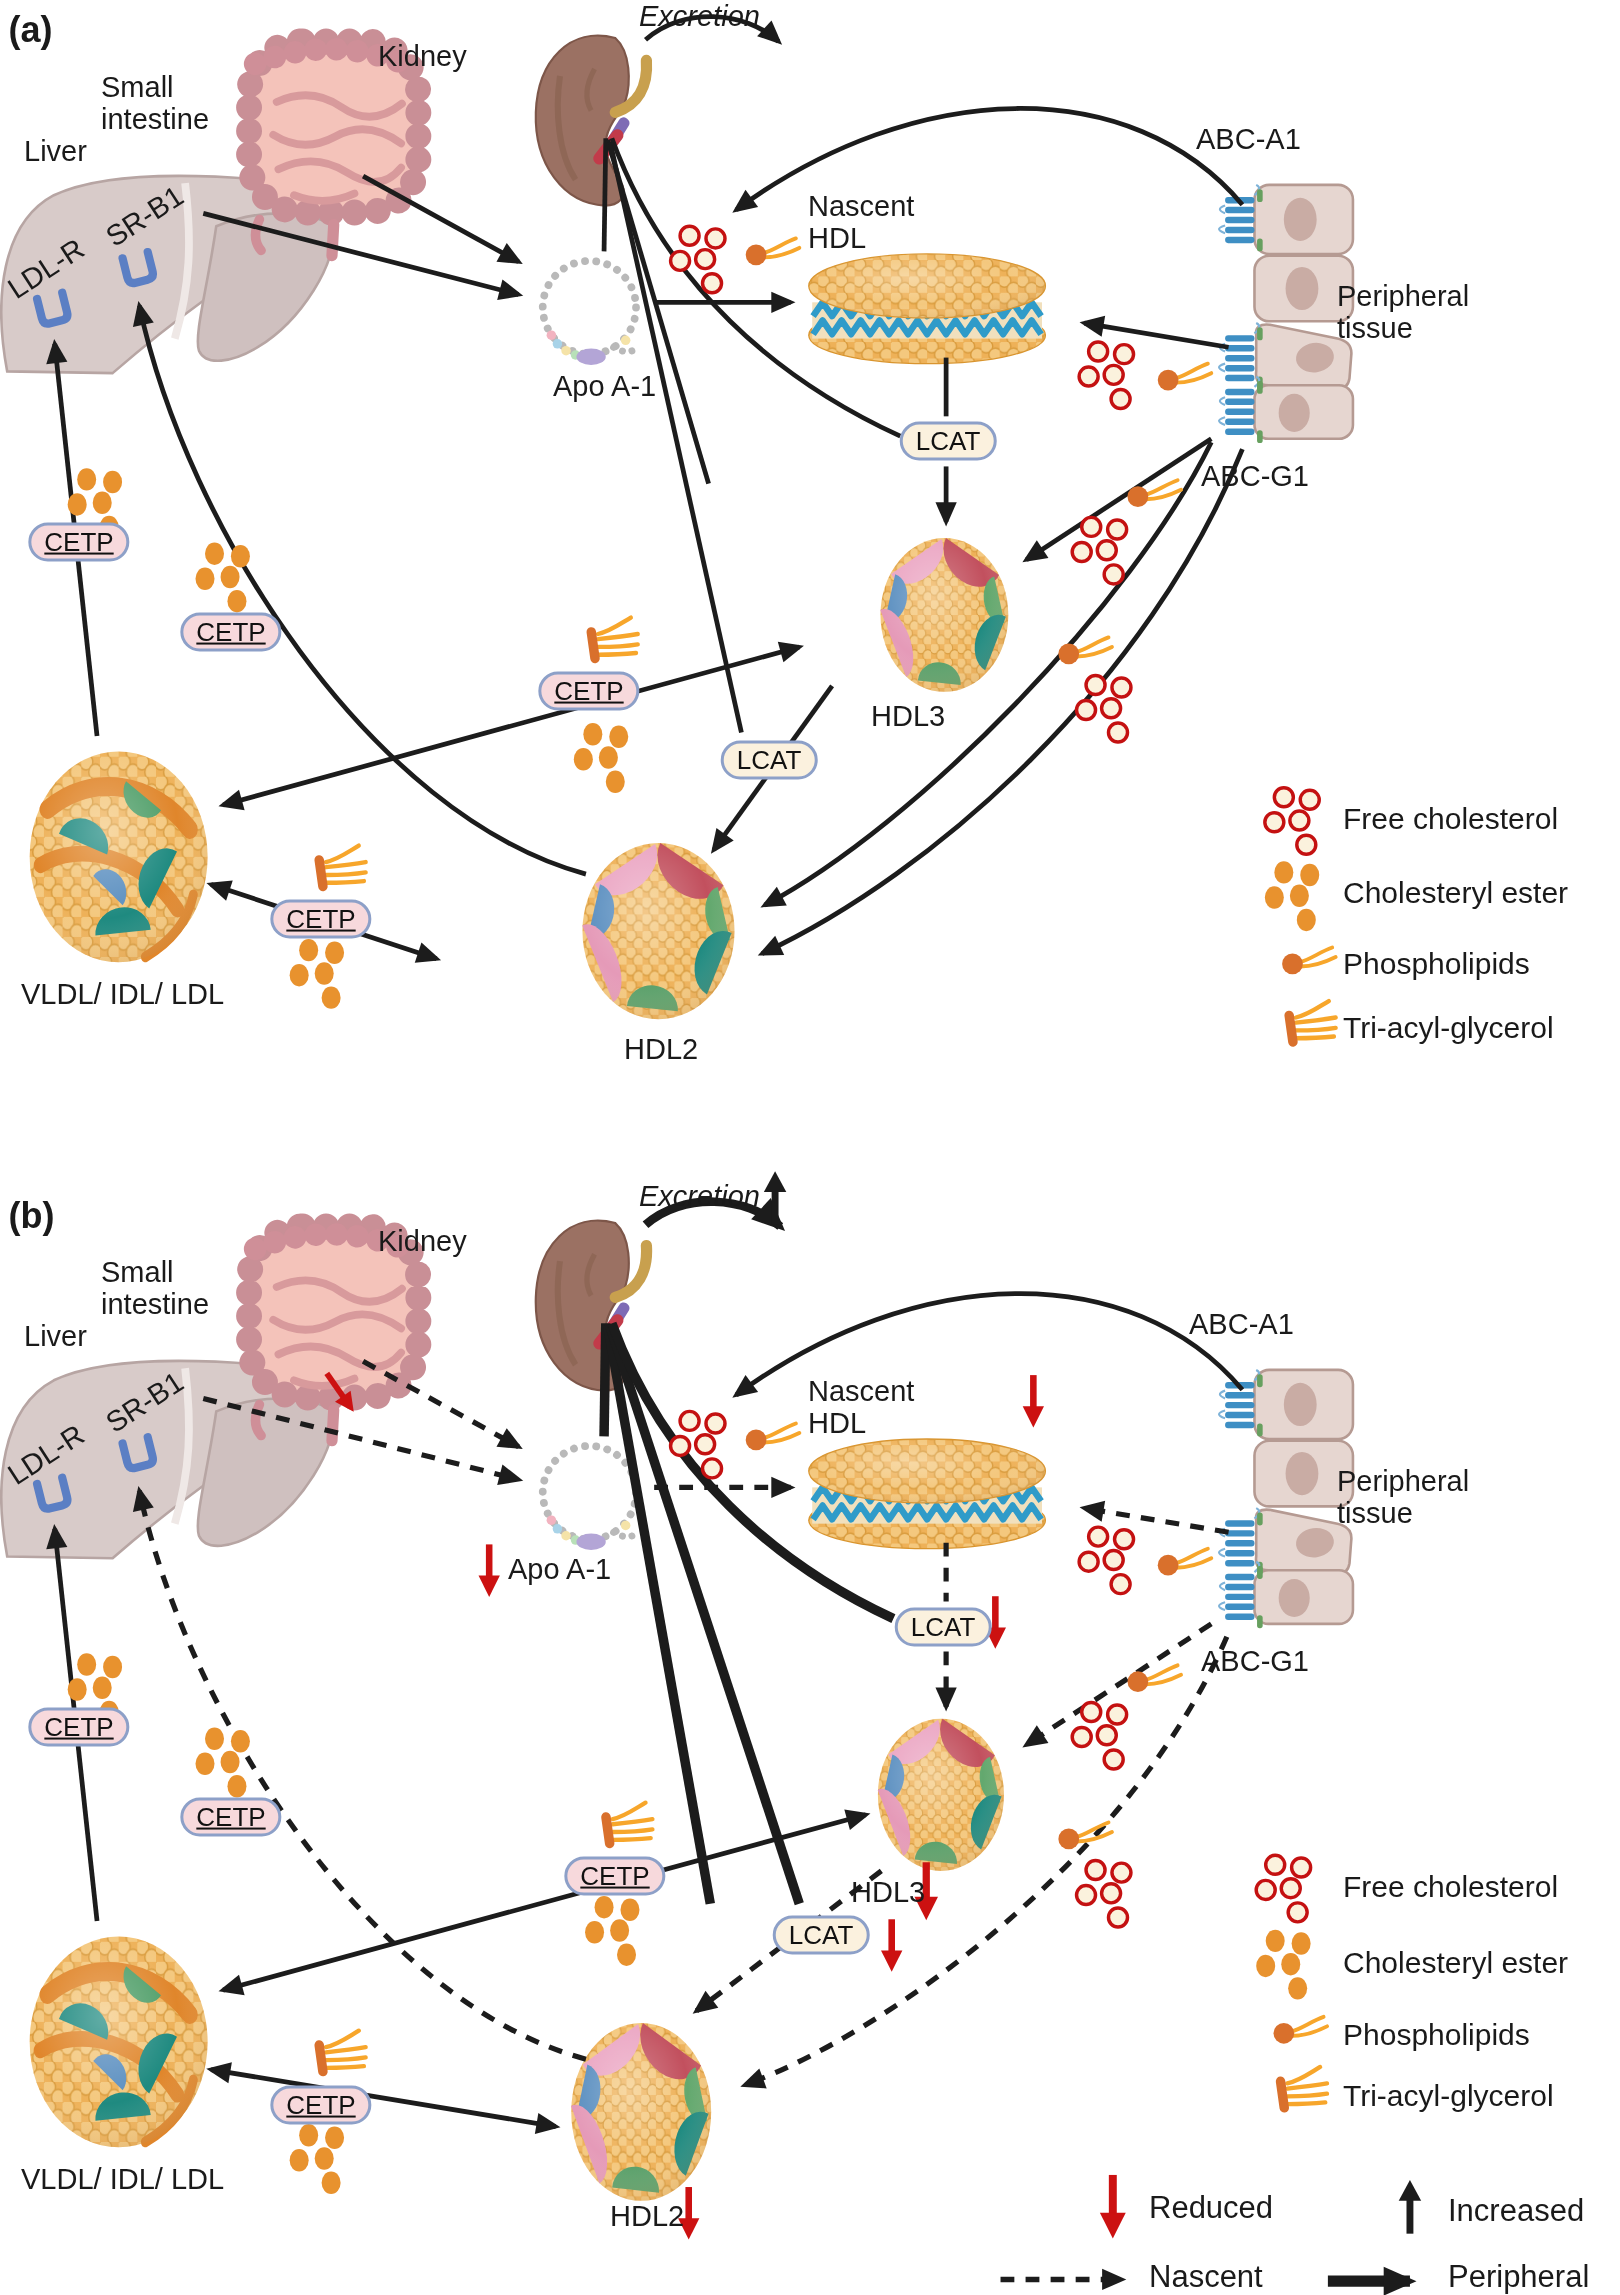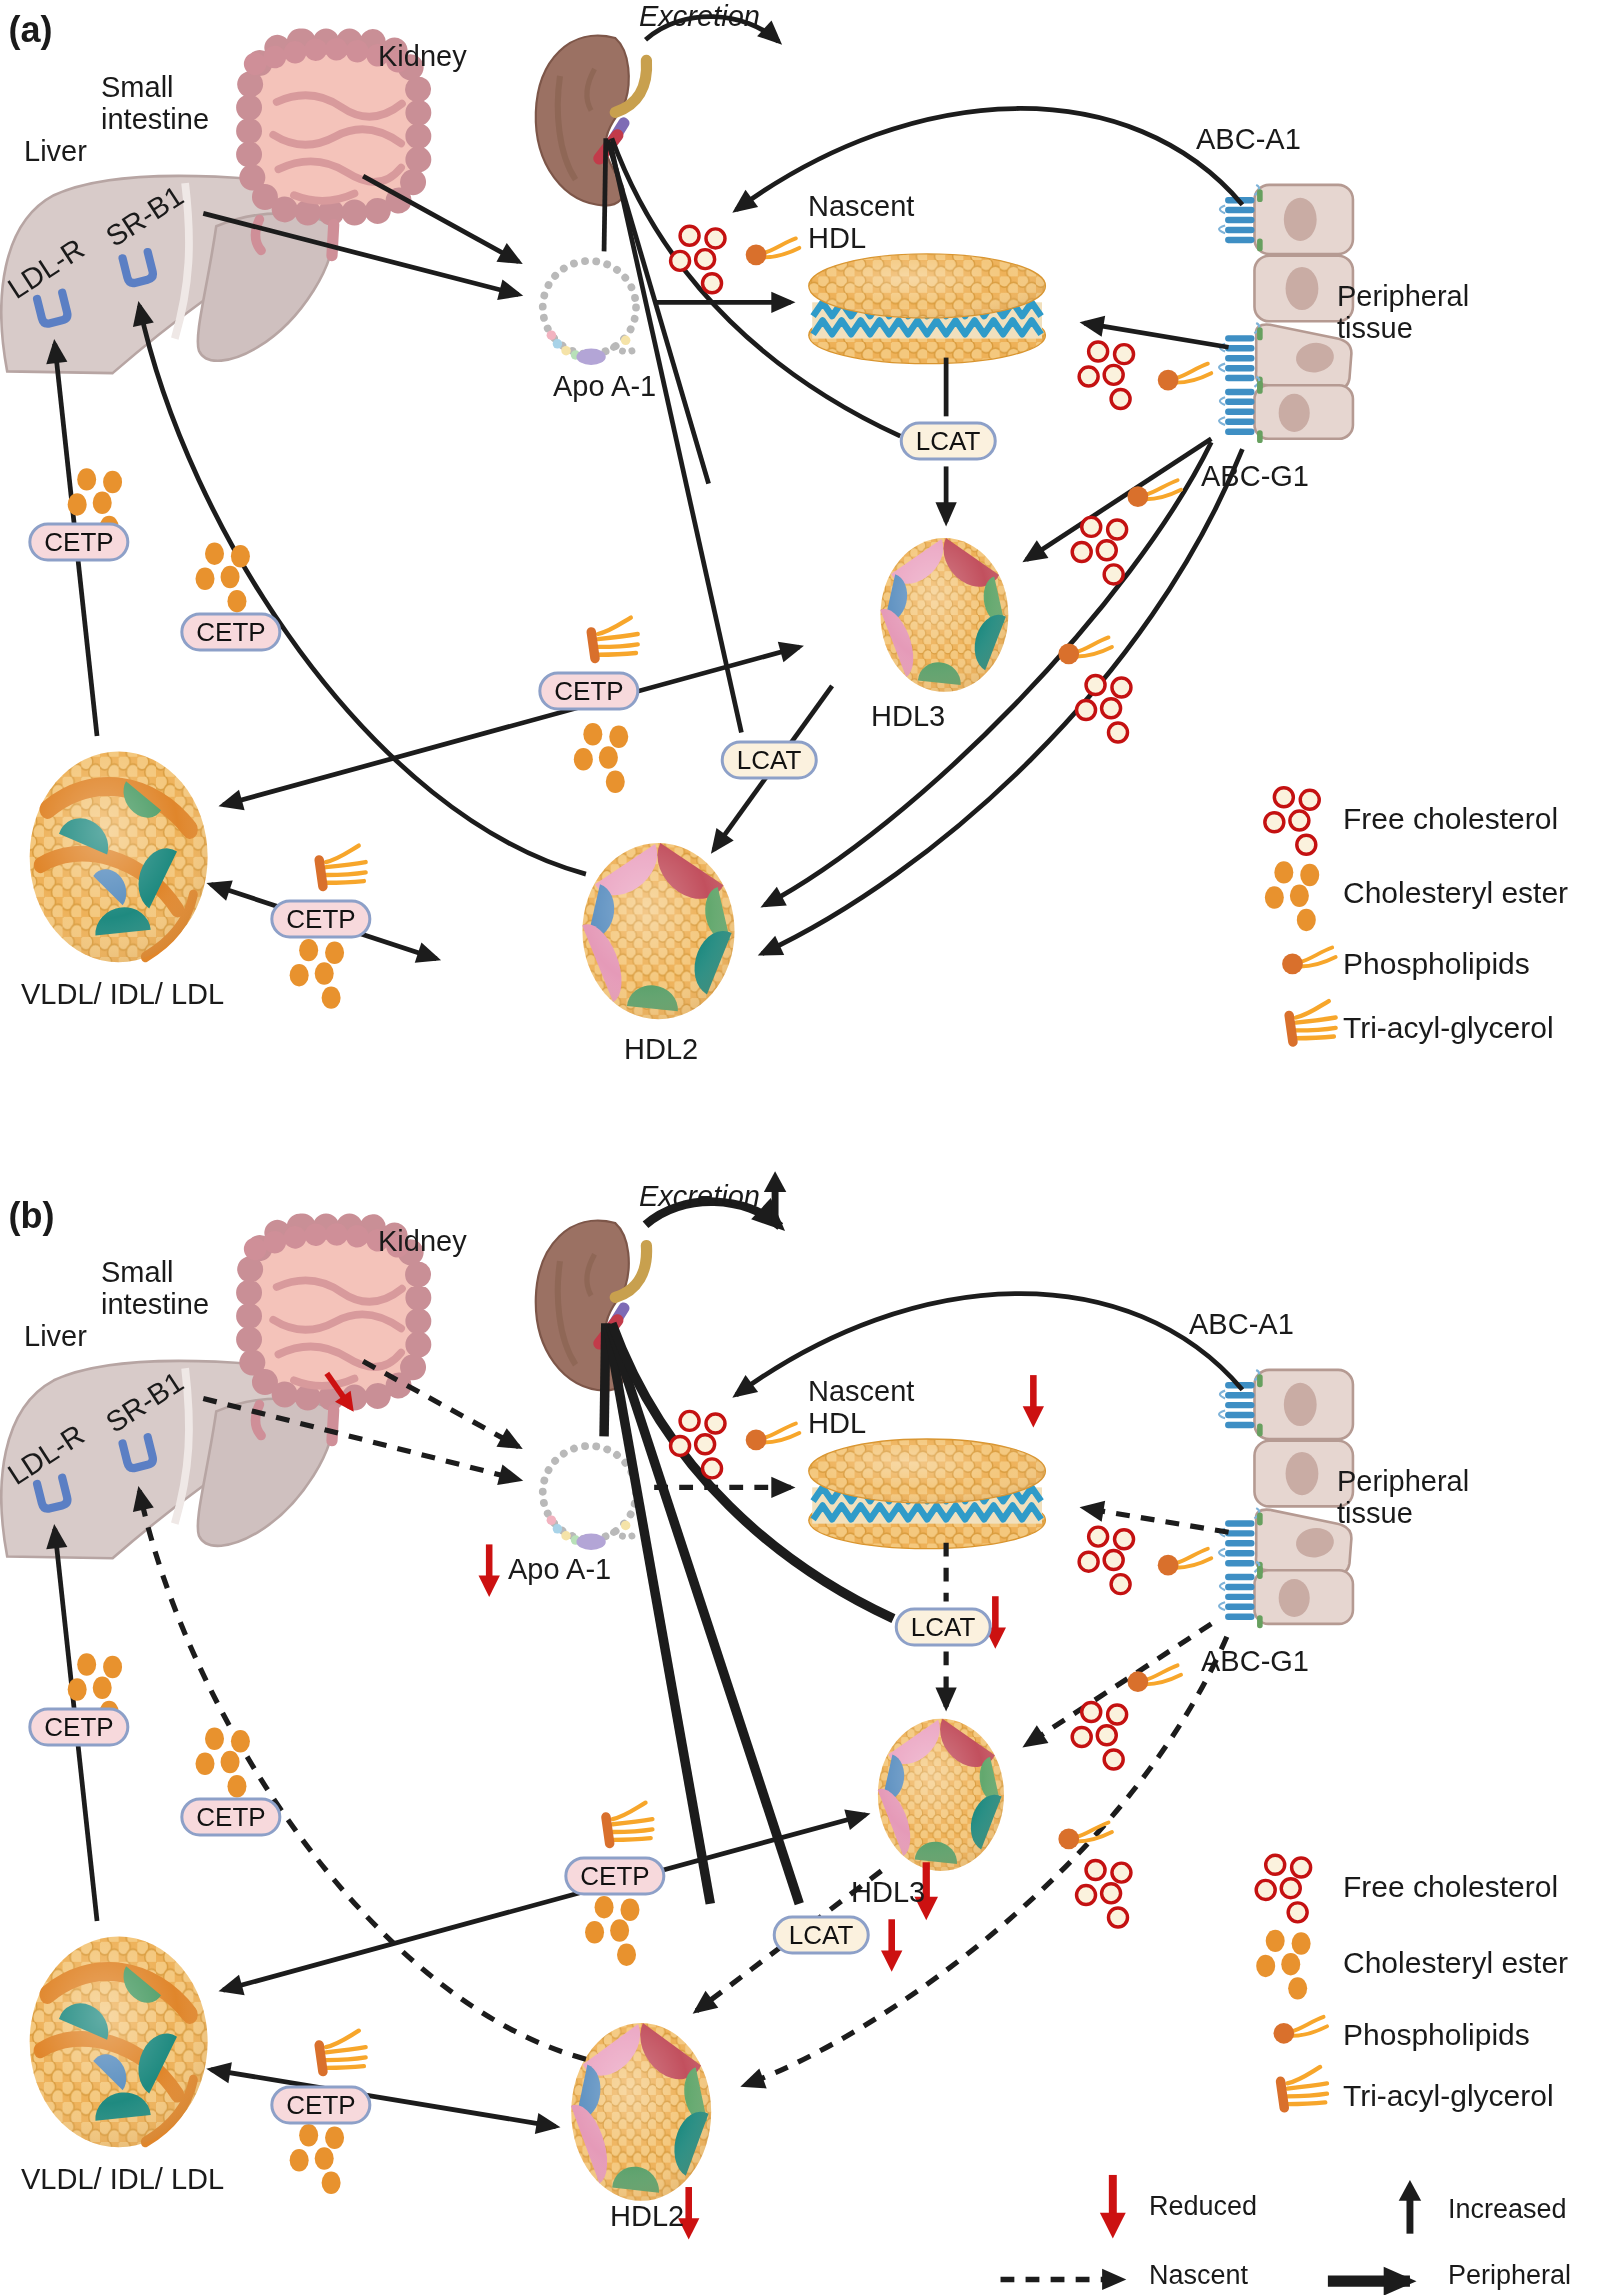--- a/index.html
+++ b/index.html
@@ -5,25 +5,25 @@
   html,body{margin:0;padding:0;background:#fff;}
   #canvas{position:relative;width:1621px;height:2295px;background:#ffffff;overflow:hidden;
           font-family:"Liberation Sans",sans-serif;}
   #art{position:absolute;left:0;top:0;z-index:1;}
   .lbl{position:absolute;z-index:4;font:400 29px/1.12 "Liberation Sans",sans-serif;color:#1a1a1a;white-space:nowrap;}
   .wrap{white-space:normal;}
   .tag{font-weight:bold;font-size:36px;}
   .ital{font-style:italic;}
   .rot{transform:rotate(-33deg);transform-origin:0 0;}
   .leg{font-size:30px;}
-  .st{font-size:27px;}
+  .st{font-size:31px;}
   .pill{position:absolute;z-index:3;transform:translate(-50%,-50%);
         border:3.5px solid #8da0c8;border-radius:22.5px;padding:2.6px 13px 4.3px;
         font:400 26px/1 "Liberation Sans",sans-serif;color:#111;text-align:right;}
-  .cetp{background:#f7d9dc;}
+  .cetp{background:#f7d9dc;text-decoration:underline;}
   .lcat{background:#fbf1de;}
 </style>
 </head>
 <body>
 
 <div id="canvas">
 
 <svg id="art" width="1621" height="2295" viewBox="0 0 1876 2657">
 <defs>
   <pattern id="bumps" width="21" height="19" patternUnits="userSpaceOnUse">

